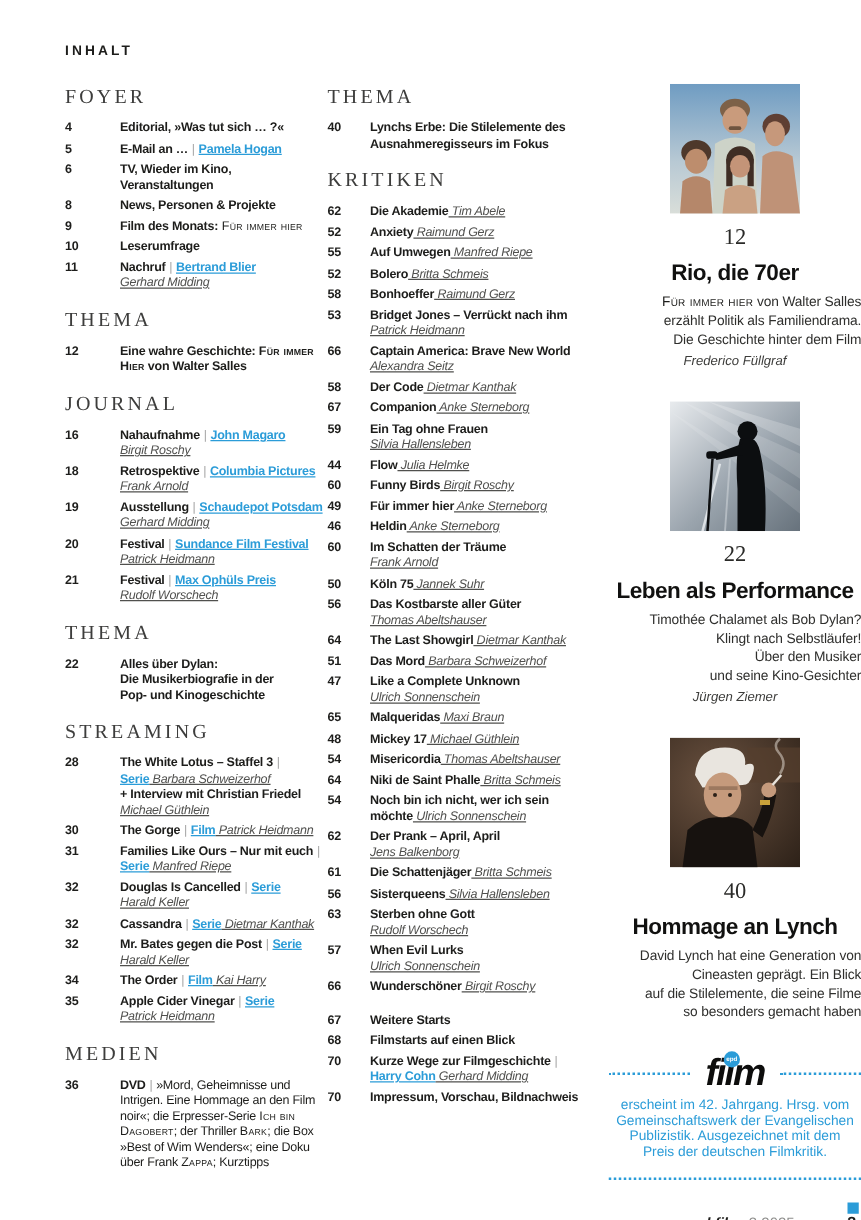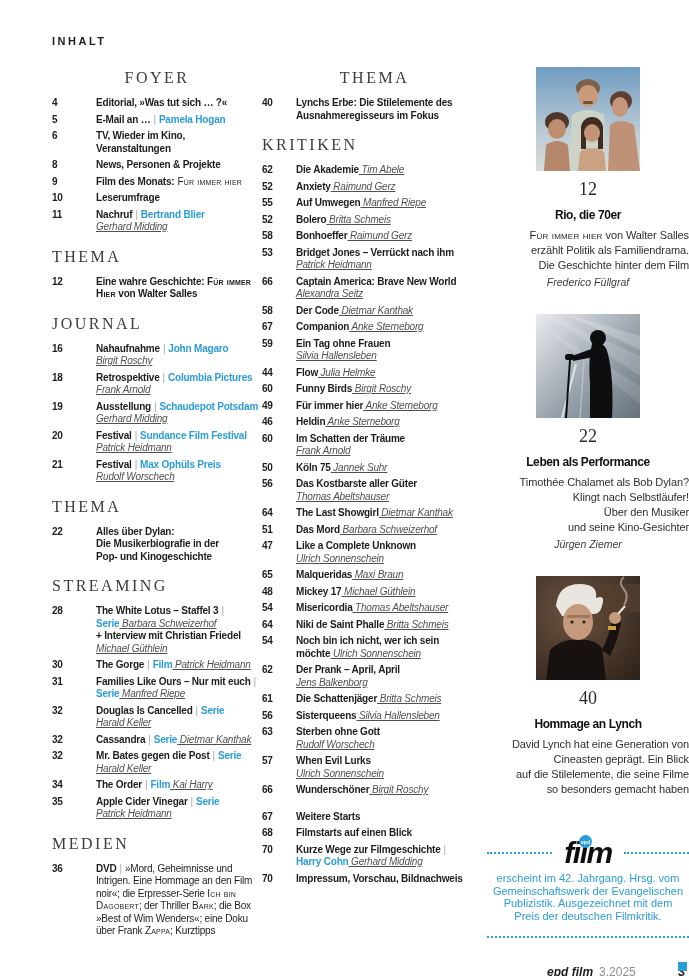--- a/index.html
+++ b/index.html
@@ -14,41 +14,41 @@
   .cols{display:flex;margin-top:20px;align-items:flex-start;}
   .col-left{width:210px;flex:none;}
   .col-mid{width:225px;flex:none;}
   .col-right{width:202px;flex:none;display:flex;flex-direction:column;
     height:912px;text-align:center;}
   .sec-title{
     font-family:"Liberation Serif","DejaVu Serif",serif;
     font-weight:400;font-size:16px;letter-spacing:2.5px;color:#3d3d3c;
     margin:14px 0 10px 0;
   }
-  .toc-section:first-child .sec-title{margin-top:2px;text-align:center;}
+  .toc-section:first-child .sec-title{margin-top:2px;}
   .toc-row{display:flex;margin-bottom:4px;font-size:10px;line-height:12.5px;letter-spacing:-0.2px;}
   .toc-row.gap-top{margin-top:14px;}
   .toc-num{flex:none;font-weight:700;color:#1d1d1b;}
   .col-left .toc-num{width:44px;}
   .col-mid .toc-num{width:34px;}
   .toc-text{flex:1;min-width:0;}
   .sg-b{font-weight:700;color:#1d1d1b;}
-  .sg-l{font-weight:700;color:#2b9cd8;}
+  .sg-l{font-weight:700;color:#2b9cd8;text-decoration:underline;}
   .sg-a{font-style:italic;color:#50504e;font-weight:400;text-decoration:underline;}
   .sg-n{font-weight:400;color:#1d1d1b;}
   .sg-sc{font-weight:400;color:#1d1d1b;font-variant:small-caps;letter-spacing:0.2px;}
   .sg-bsc{font-weight:700;color:#1d1d1b;font-variant:small-caps;letter-spacing:0.2px;}
   .sg-p{font-weight:400;color:#a6a6a6;padding:0 3px;}
   
   .feature{margin-bottom:26px;}
   .feature-img{width:104px;height:104px;margin:0 auto 8px auto;overflow:hidden;}
   .feature-img svg{display:block;}
   .feature-num{font-family:"Liberation Serif","DejaVu Serif",serif;
     font-size:18px;color:#2a2a28;margin:4px 0 8px 0;}
-  .feature-title{font-size:12px;font-weight:700;letter-spacing:-0.4px;
+  .feature-title{font-size:18px;font-weight:700;letter-spacing:-0.4px;
     color:#111110;margin-bottom:6px;}
   .feature-desc{font-size:11px;line-height:15px;color:#2f2f2d;letter-spacing:-0.1px;text-align:right;}
   .feature-desc .sg-n{color:#2f2f2d;}
   .feature-author{font-size:10.5px;font-style:italic;color:#3c3c3a;margin-top:3px;}
   
   .pub-block{margin-top:auto;}
   .logo-row{display:flex;align-items:center;gap:8px;margin-bottom:4px;}
   .dotline{flex:1;border-top:2px dotted #2b9cd8;height:0;}
   .film-logo{position:relative;font-weight:700;font-style:italic;font-size:30px;
     letter-spacing:-1.5px;color:#0d0d0c;line-height:30px;padding:0 4px;}

